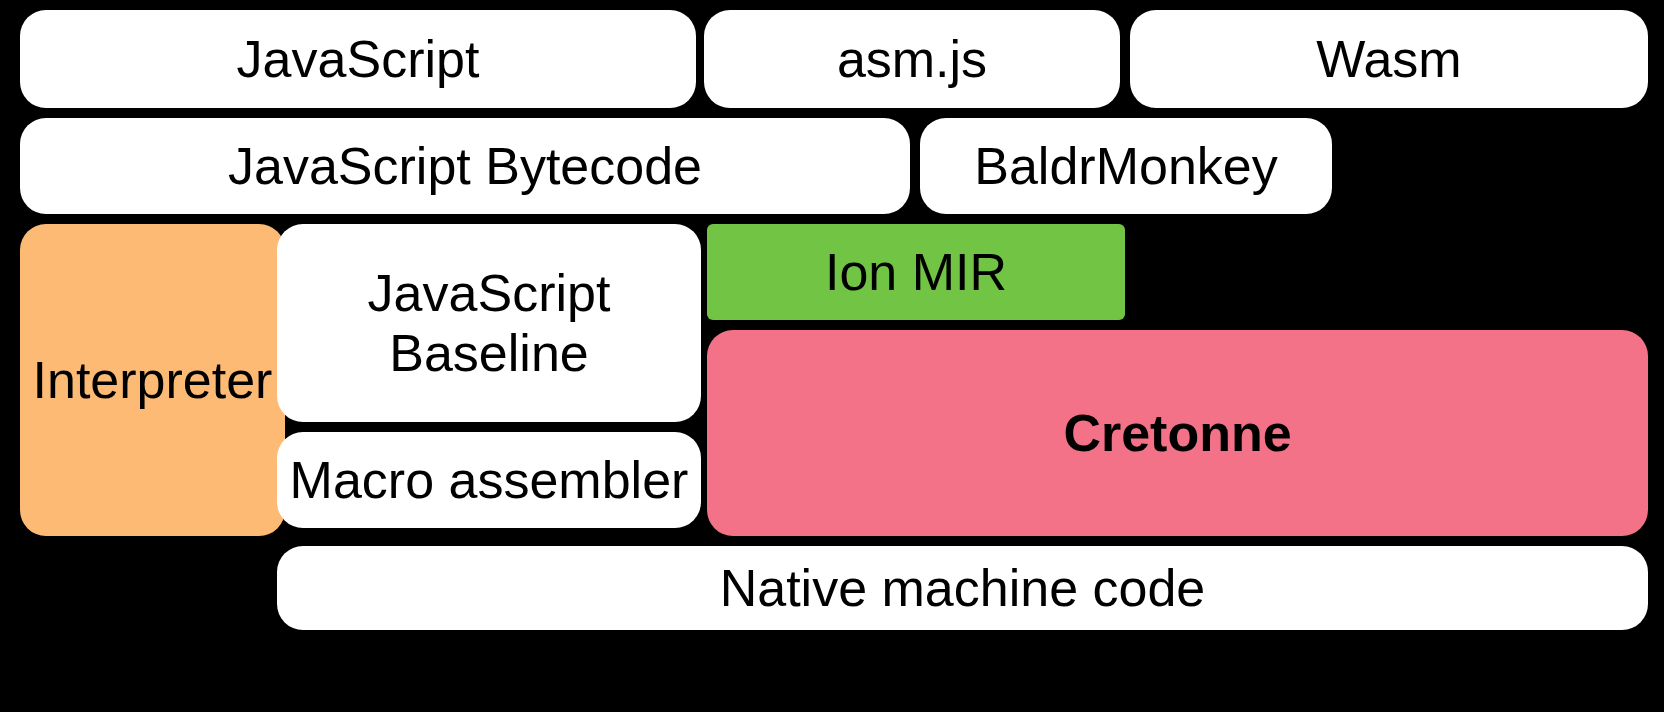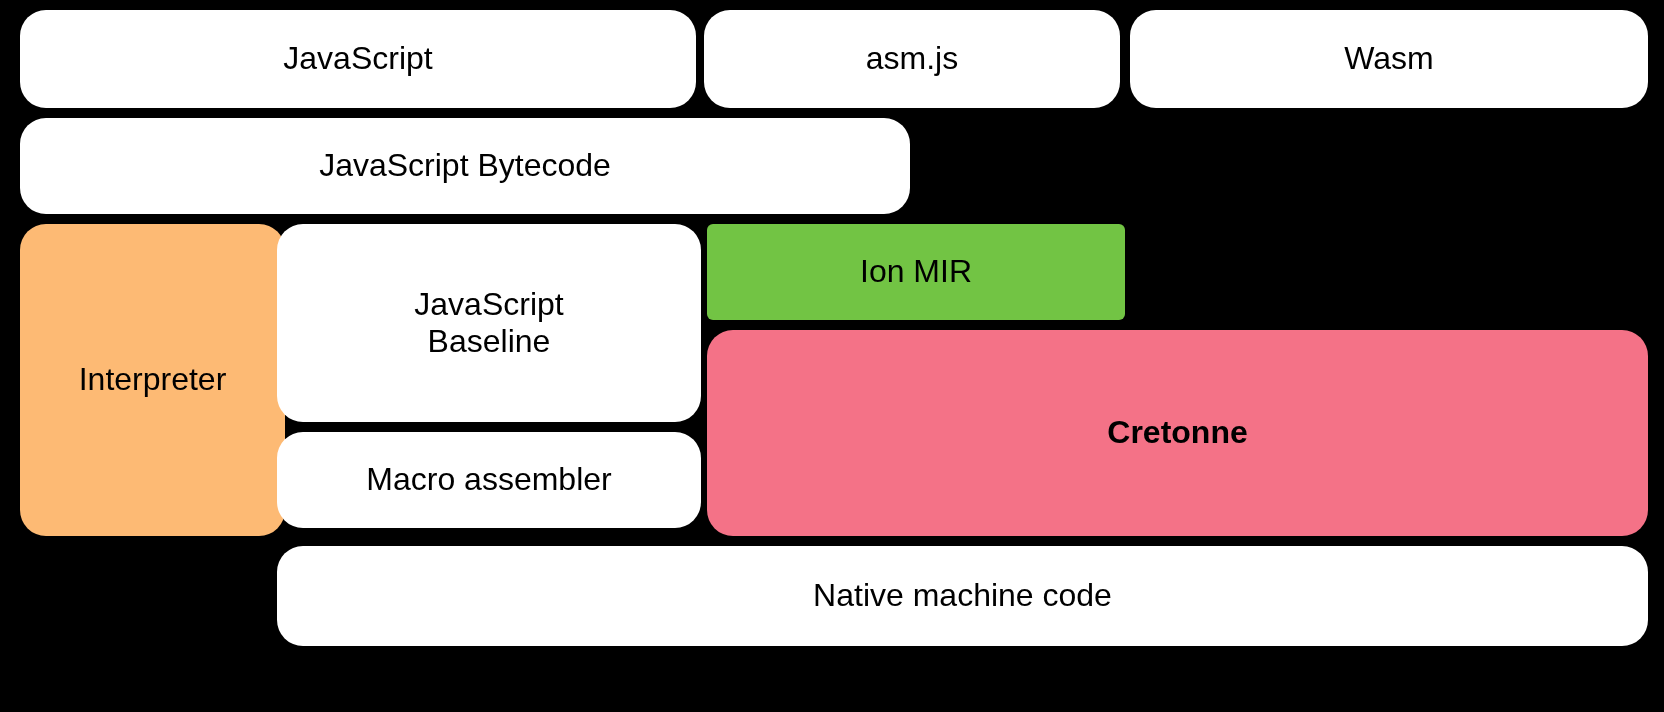--- a/index.html
+++ b/index.html
@@ -19,21 +19,21 @@
   }
   .box {
     position: absolute;
     box-sizing: border-box;
     display: flex;
     align-items: center;
     justify-content: center;
     text-align: center;
     border-radius: 26px;
     color: #000000;
-    font-size: 32px;
+    font-size: 52px;
     line-height: 1.16;
     font-weight: 400;
     letter-spacing: 0px;
     white-space: pre-line;
     -webkit-font-smoothing: antialiased;
   }
   .fill-white { background: #ffffff; }
   .fill-gray  { background: #fdba74; }
   .fill-green { background: #72c444; border-radius: 6px; }
   .fill-pink  { background: #f47287; }
@@ -50,35 +50,36 @@
   
   #box-interpreter     { left: 20px;   top: 224px; width: 265px;  height: 312px; }
   #box-js-baseline     { left: 277px;  top: 224px; width: 424px;  height: 198px; }
   #box-macro-assembler { left: 277px;  top: 432px; width: 424px;  height: 96px; }
 
   
   #box-ion-mir         { left: 707px;  top: 224px; width: 418px;  height: 96px; }
   #box-cretonne        { left: 707px;  top: 330px; width: 941px;  height: 206px; font-weight: bold; }
 
   
-  #box-native-code     { left: 277px;  top: 546px; width: 1371px; height: 100px; }
+  #box-native-code     { left: 277px;  top: 546px; width: 1371px; height: 84px; }
 </style>
 </head>
 <body>
 
 <div id="stage">
 
   <div class="box fill-white" id="box-javascript">JavaScript</div>
 
   <div class="box fill-white" id="box-wasm">Wasm</div>
 
   <div class="box fill-white" id="box-asmjs">asm.js</div>
 
   <div class="box fill-white" id="box-js-bytecode">JavaScript Bytecode</div>
 
+  <div class="box fill-white" id="box-baldrmonkey">BaldrMonkey</div>
 
   <div class="box fill-gray" id="box-interpreter">Interpreter</div>
 
   <div class="box fill-white" id="box-js-baseline">JavaScript
 Baseline</div>
 
   <div class="box fill-white" id="box-macro-assembler">Macro assembler</div>
 
   <div class="box fill-green" id="box-ion-mir">Ion MIR</div>
 

